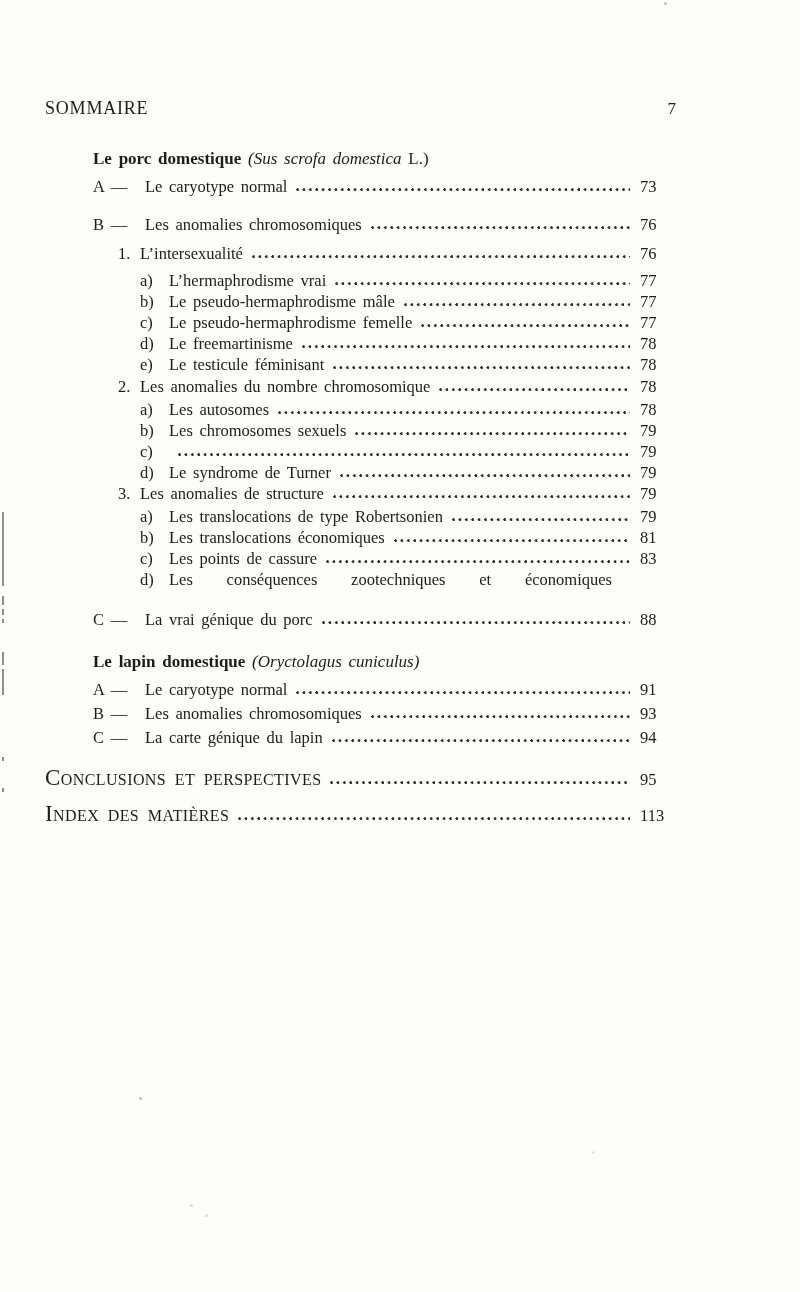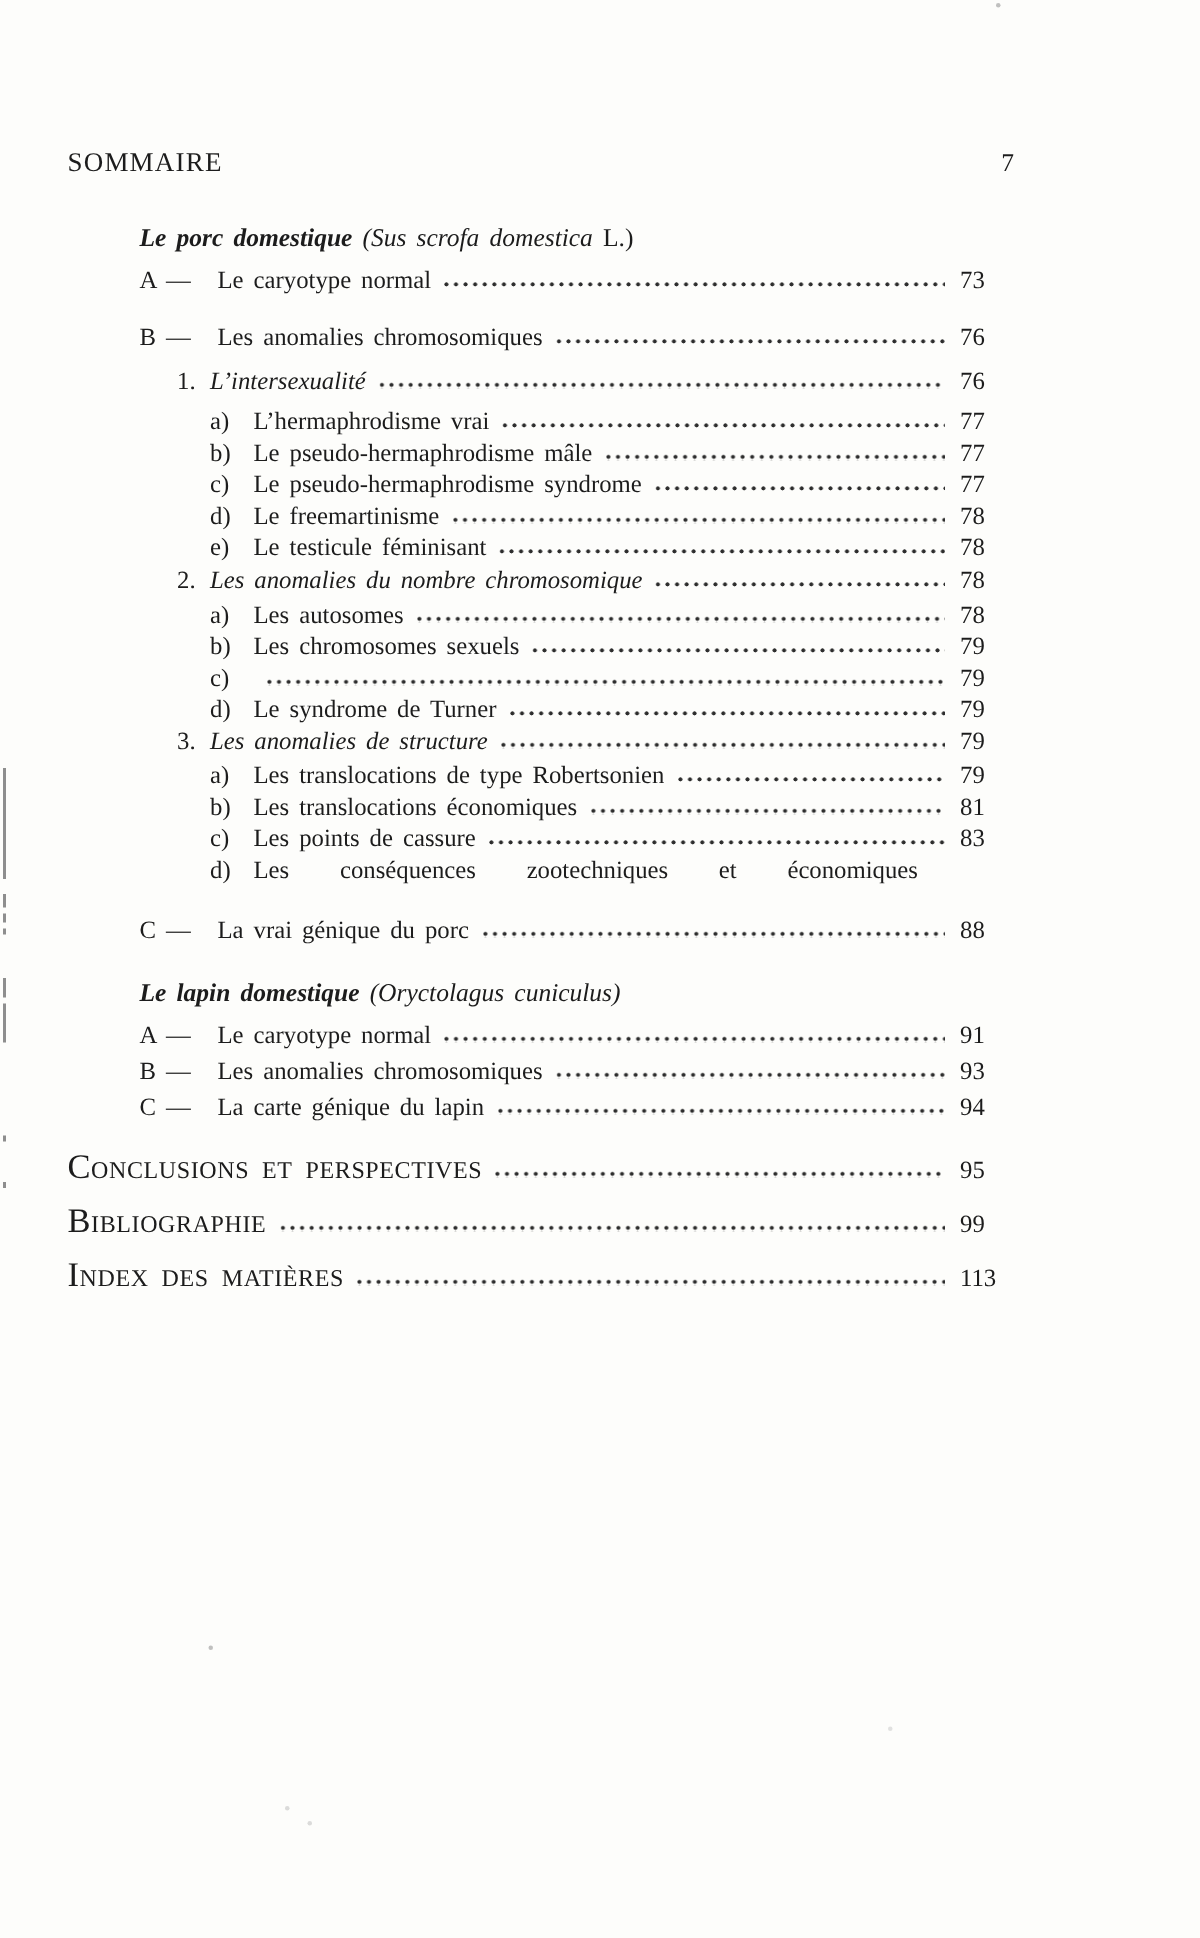--- a/index.html
+++ b/index.html
@@ -32,32 +32,32 @@
   .header-pagenum {
     font-size: 17px;
     padding-right: 6px;
   }
   .sec-title {
     padding-left: 48px;
     font-size: 17px;
     line-height: 21px;
     word-spacing: 2.5px;
   }
-  .bi { font-weight: bold; font-style: italic; }
+  .bi { font-weight: bold; }
   .i  { font-style: italic; }
   .row {
     display: flex;
     align-items: baseline;
     font-size: 16.5px;
     line-height: 21px;
     word-spacing: 2.5px;
   }
   .prefix { flex: none; }
   .lbl { flex: none; }
-  .lbl.it { font-style: italic; }
+  .lbl.it { }
   .lbl.justify {
     flex: 1 1 auto;
     text-align: justify;
     text-align-last: justify;
     padding-right: 70px;
   }
   .leader {
     flex: 1 1 auto;
     height: 4px;
     align-self: flex-end;
@@ -156,21 +156,21 @@
 
     <div class="row lvl-alpha">
       <span class="prefix">b)</span>
       <span class="lbl">Le pseudo-hermaphrodisme mâle</span>
       <span class="leader"></span>
       <span class="pg">77</span>
     </div>
 
     <div class="row lvl-alpha">
       <span class="prefix">c)</span>
-      <span class="lbl">Le pseudo-hermaphrodisme syndrome</span>
+      <span class="lbl">Le pseudo-hermaphrodisme femelle</span>
       <span class="leader"></span>
       <span class="pg">77</span>
     </div>
 
     <div class="row lvl-alpha">
       <span class="prefix">d)</span>
       <span class="lbl">Le freemartinisme</span>
       <span class="leader"></span>
       <span class="pg">78</span>
     </div>
@@ -282,25 +282,20 @@
       <span class="pg">94</span>
     </div>
 
     <div class="row lvl-top" style="margin-top:19px">
       <span class="lbl">Conclusions et perspectives</span>
       <span class="leader"></span>
       <span class="pg">95</span>
     </div>
 
 
-    <div class="row lvl-top" style="margin-top:13px">
-      <span class="lbl">Bibliographie</span>
-      <span class="leader"></span>
-      <span class="pg">99</span>
-    </div>
 
     <div class="row lvl-top" style="margin-top:13px">
       <span class="lbl">Index des matières</span>
       <span class="leader"></span>
       <span class="pg">113</span>
     </div>
 
   </div>
 </div>
 

